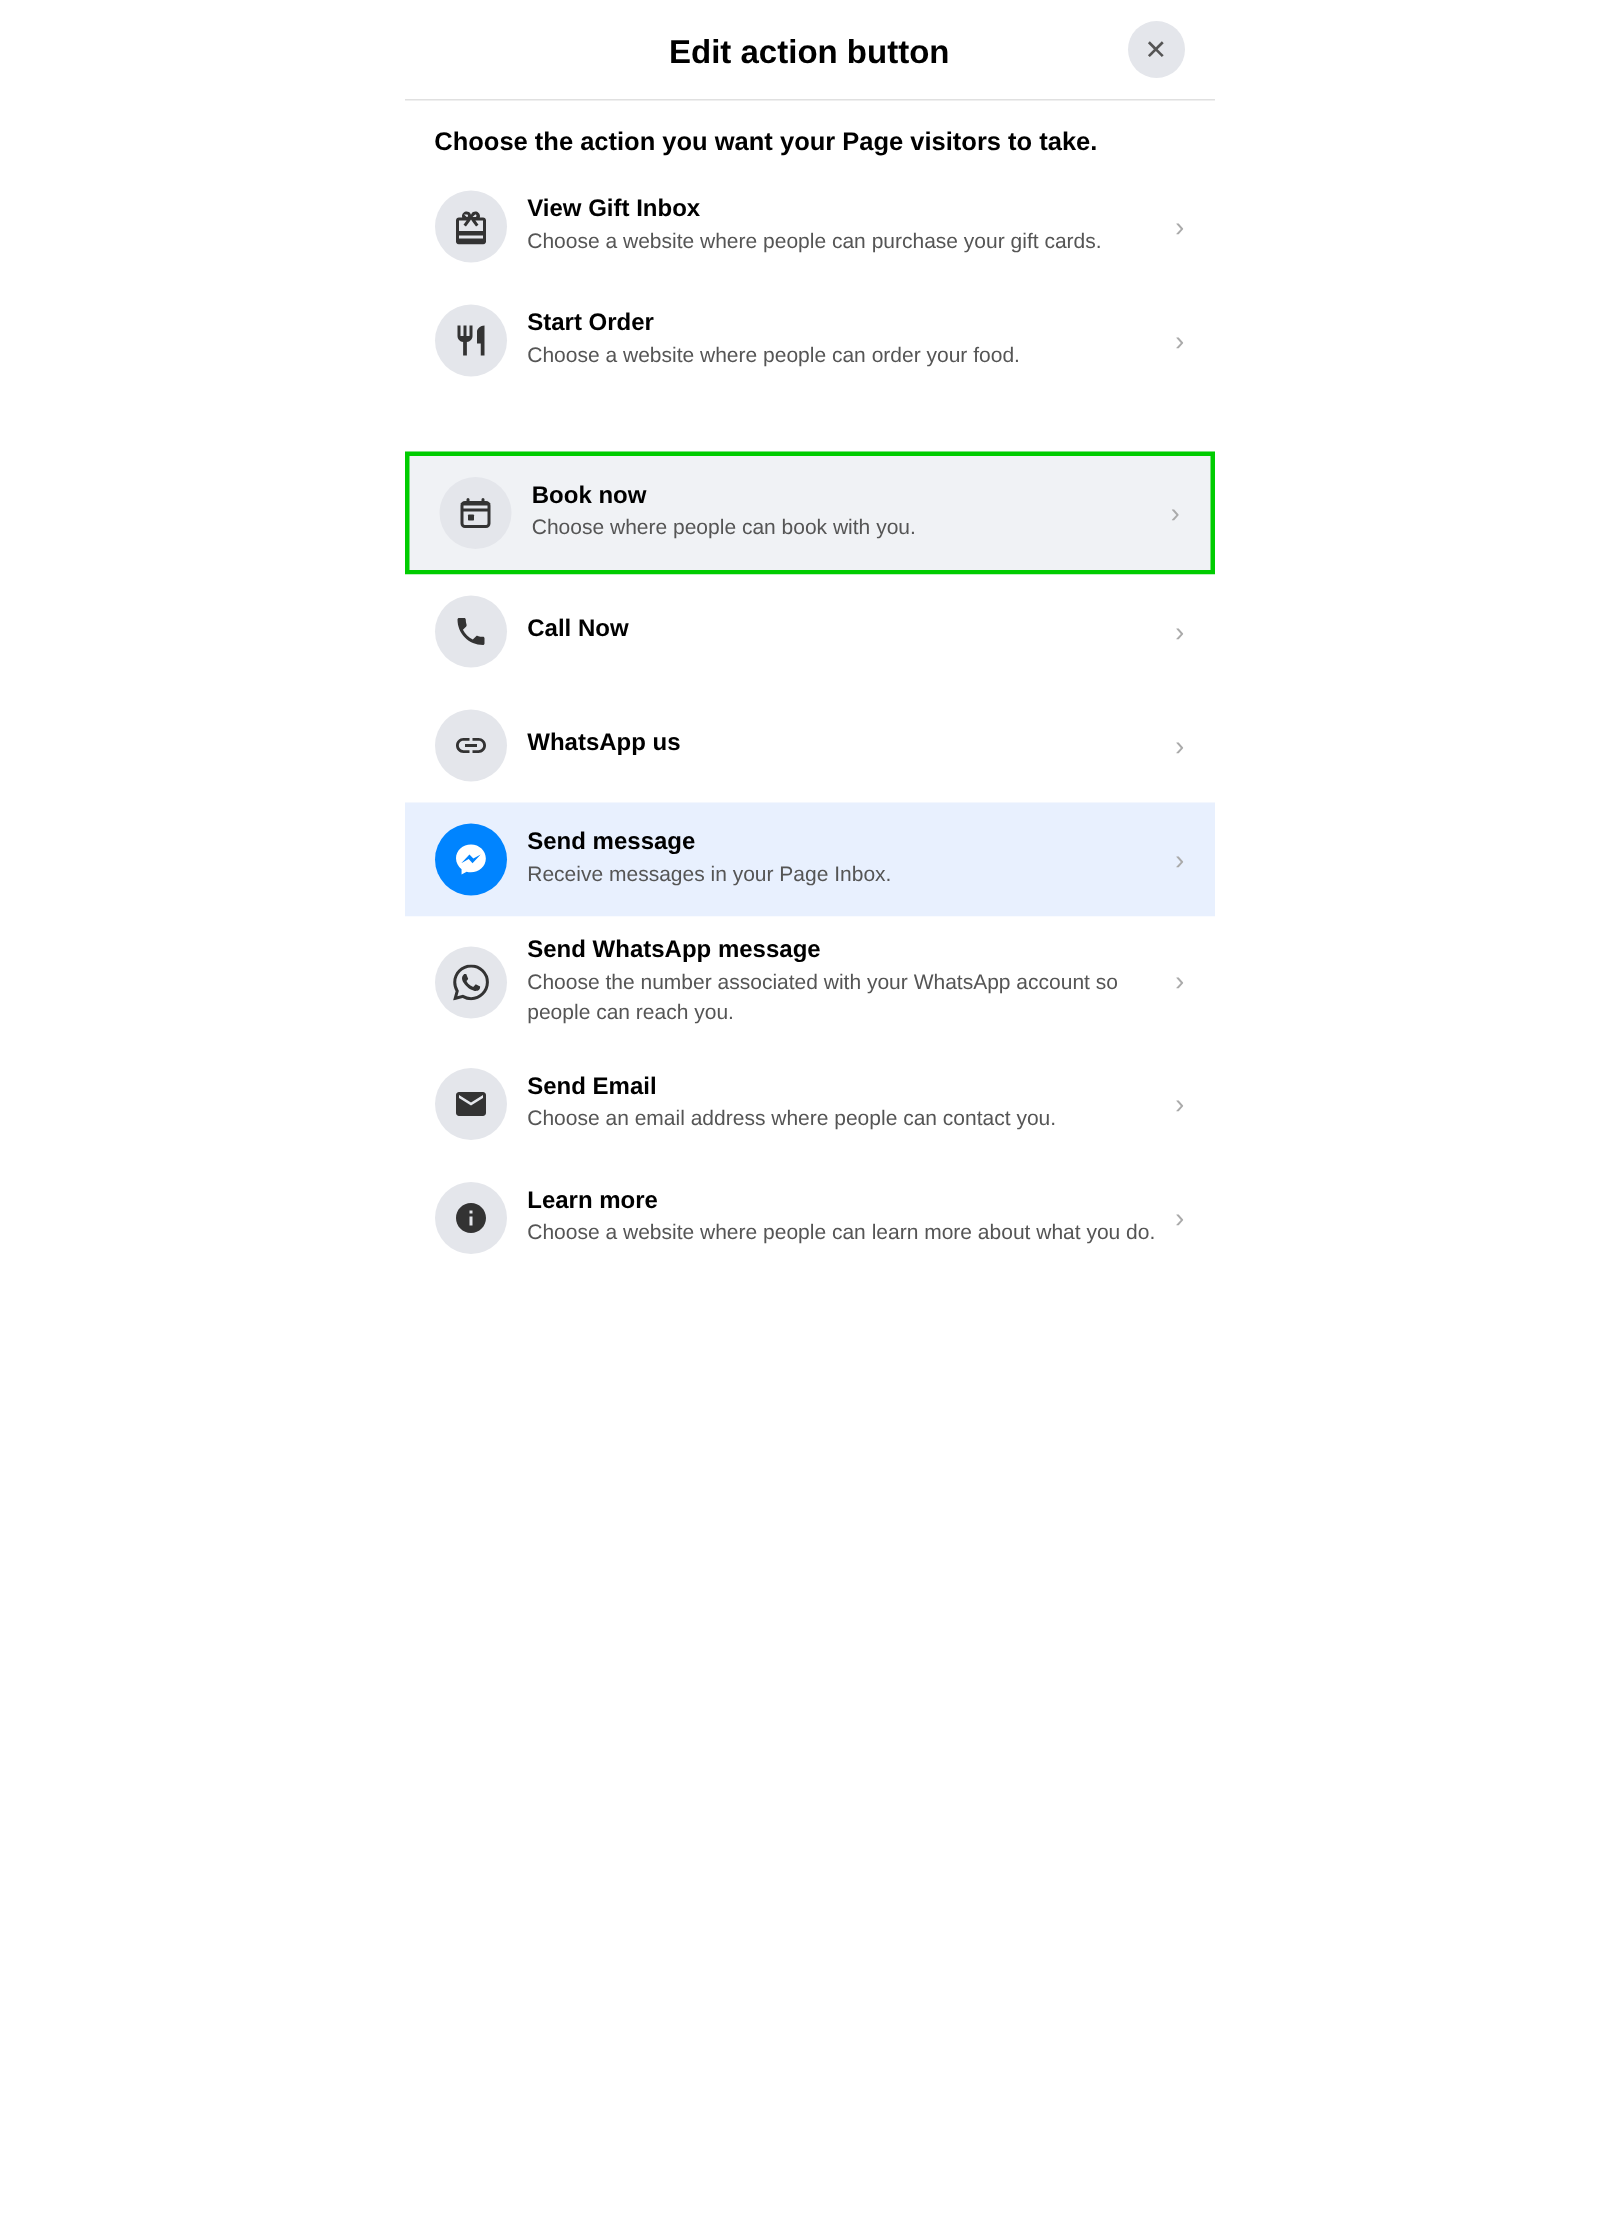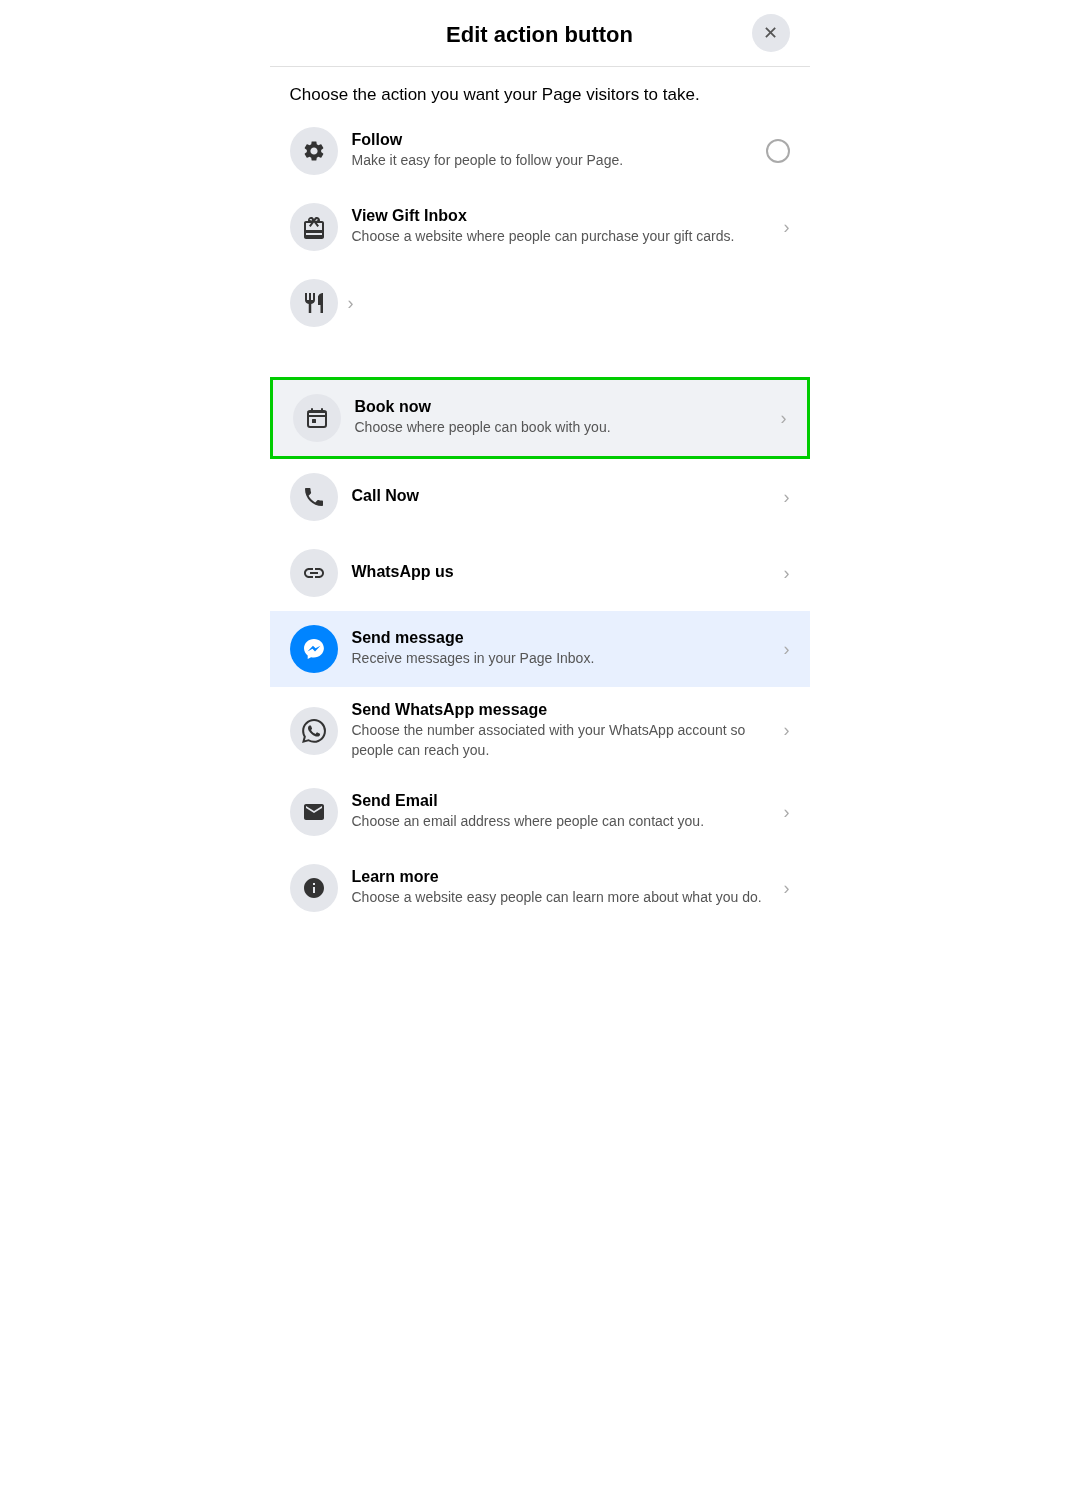--- a/index.html
+++ b/index.html
@@ -41,21 +41,21 @@
       display: flex;
       align-items: center;
       justify-content: center;
       font-size: 18px;
       color: #555;
     }
 
     .subtitle {
       padding: 18px 20px 8px;
       font-size: 17px;
-      font-weight: 400;
+      font-weight: 700;
       color: #000;
     }
 
     .list {
       list-style: none;
     }
 
     .list-item {
       display: flex;
       align-items: center;
@@ -143,56 +143,38 @@
       <span>✕</span>
     </button>
   </div>
 
   <p class="subtitle">Choose the action you want your Page visitors to take.</p>
 
   <ul class="list" id="action-list">
       <li class="list-item">
         <div class="icon-circle">
           <svg class="svg-icon" viewBox="0 0 24 24" fill="currentColor">
-      <path d="M19.14,12.94c0.04-0.3,0.06-0.61,0.06-0.94c0-0.32-0.02-0.64-0.07-0.94l2.03-1.58
-        c0.18-0.14,0.23-0.41,0.12-0.61l-1.92-3.32c-0.12-0.22-0.37-0.29-0.59-0.22l-2.39,0.96
-        c-0.5-0.38-1.03-0.7-1.62-0.94L14.4,2.81c-0.04-0.24-0.24-0.41-0.48-0.41h-3.84
-        c-0.24,0-0.43,0.17-0.47,0.41L9.25,5.35C8.66,5.59,8.12,5.92,7.63,6.29L5.24,5.33
-        c-0.22-0.08-0.47,0-0.59,0.22L2.74,8.87C2.62,9.08,2.66,9.34,2.86,9.48l2.03,1.58
-        C4.84,11.36,4.8,11.69,4.8,12s0.02,0.64,0.07,0.94l-2.03,1.58c-0.18,0.14-0.23,0.41-0.12,0.61
-        l1.92,3.32c0.12,0.22,0.37,0.29,0.59,0.22l2.39-0.96c0.5,0.38,1.03,0.7,1.62,0.94l0.36,2.54
-        c0.05,0.24,0.24,0.41,0.48,0.41h3.84c0.24,0,0.44-0.17,0.47-0.41l0.36-2.54
-        c0.59-0.24,1.13-0.56,1.62-0.94l2.39,0.96c0.22,0.08,0.47,0,0.59-0.22l1.92-3.32
-        c0.12-0.22,0.07-0.47-0.12-0.61L19.14,12.94z
-        M12,15.6c-1.98,0-3.6-1.62-3.6-3.6s1.62-3.6,3.6-3.6s3.6,1.62,3.6,3.6S13.98,15.6,12,15.6z"></path>
-    </svg>
-        </div>
-        <div class="item-content">
-          <div class="item-title">Follow</div>
-          <div class="item-desc">Make it easy for people to follow your Page.</div>
-        </div>
-        <div class="radio-circle"></div>
-      </li>
-      <li class="list-item">
-        <div class="icon-circle">
-          <svg class="svg-icon" viewBox="0 0 24 24" fill="currentColor">
       <path d="M20 6h-2.18c.07-.27.18-.53.18-.83C18 3.42 16.58 2 14.83 2c-.95 0-1.87.5-2.41 1.25L12 4.17l-.42-.92C11.04 2.5 10.12 2 9.17 2 7.42 2 6 3.42 6 5.17c0 .3.11.56.18.83H4c-1.11 0-2 .89-2 2v14c0 1.11.89 2 2 2h16c1.11 0 2-.89 2-2V8c0-1.11-.89-2-2-2zm-5.17-2c.46 0 .83.37.83.83 0 .46-.37.83-.83.83H13l1.83-1.66zM9.17 4c.46 0 .83.37.83.83 0 .46-.37.83-.83.83L7.34 4H9.17zM20 20H4v-2h16v2zm0-5H4V8h5.08L7 10.83 8.62 12 11 8.76l1-1.36 1 1.36L15.38 12 17 10.83 14.92 8H20v7z"></path>
     </svg>
         </div>
         <div class="item-content">
           <div class="item-title">View Gift Inbox</div>
           <div class="item-desc">Choose a website where people can purchase your gift cards.</div>
         </div>
         <span class="chevron">›</span>
       </li>
       <li class="list-item">
         <div class="icon-circle">
           <svg class="svg-icon" viewBox="0 0 24 24" fill="currentColor">
       <path d="M11 9H9V2H7v7H5V2H3v7c0 2.12 1.66 3.84 3.75 3.97V22h2.5v-9.03C11.34 12.84 13 11.12 13 9V2h-2v7zm5-3v8h2.5v8H21V2c-2.76 0-5 2.24-5 4z"></path>
     </svg>
+        </div>
+        <div class="item-content">
+          <div class="item-title">Start Order</div>
+          <div class="item-desc">Choose a website where people can order your food.</div>
         </div>
         <span class="chevron">›</span>
       </li>
       <li class="list-item highlighted">
         <div class="icon-circle">
           <svg class="svg-icon" viewBox="0 0 24 24" fill="currentColor">
       <path d="M3 10h18M3 6h18M7 3v3M17 3v3M5 21h14a2 2 0 002-2V7a2 2 0 00-2-2H5a2 2 0 00-2 2v12a2 2 0 002 2z" stroke="currentColor" stroke-width="2" fill="none" stroke-linecap="round"></path>
       <rect x="7" y="13" width="4" height="4" rx="0.5" fill="currentColor"></rect>
     </svg>
         </div>
@@ -261,18 +243,18 @@
         <span class="chevron">›</span>
       </li>
       <li class="list-item">
         <div class="icon-circle">
           <svg class="svg-icon" viewBox="0 0 24 24" fill="currentColor">
       <path d="M12 2C6.48 2 2 6.48 2 12s4.48 10 10 10 10-4.48 10-10S17.52 2 12 2zm1 15h-2v-6h2v6zm0-8h-2V7h2v2z"></path>
     </svg>
         </div>
         <div class="item-content">
           <div class="item-title">Learn more</div>
-          <div class="item-desc">Choose a website easy people can learn more about what you do.</div>
+          <div class="item-desc">Choose a website where people can learn more about what you do.</div>
         </div>
         <span class="chevron">›</span>
       </li>
     </ul>
 </div>
 
 </body></html>

